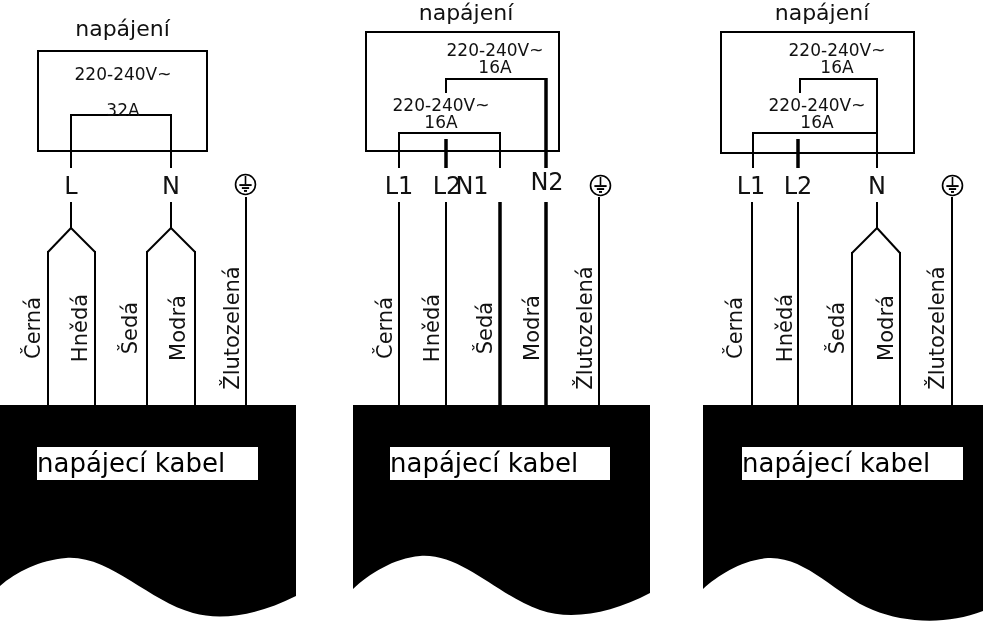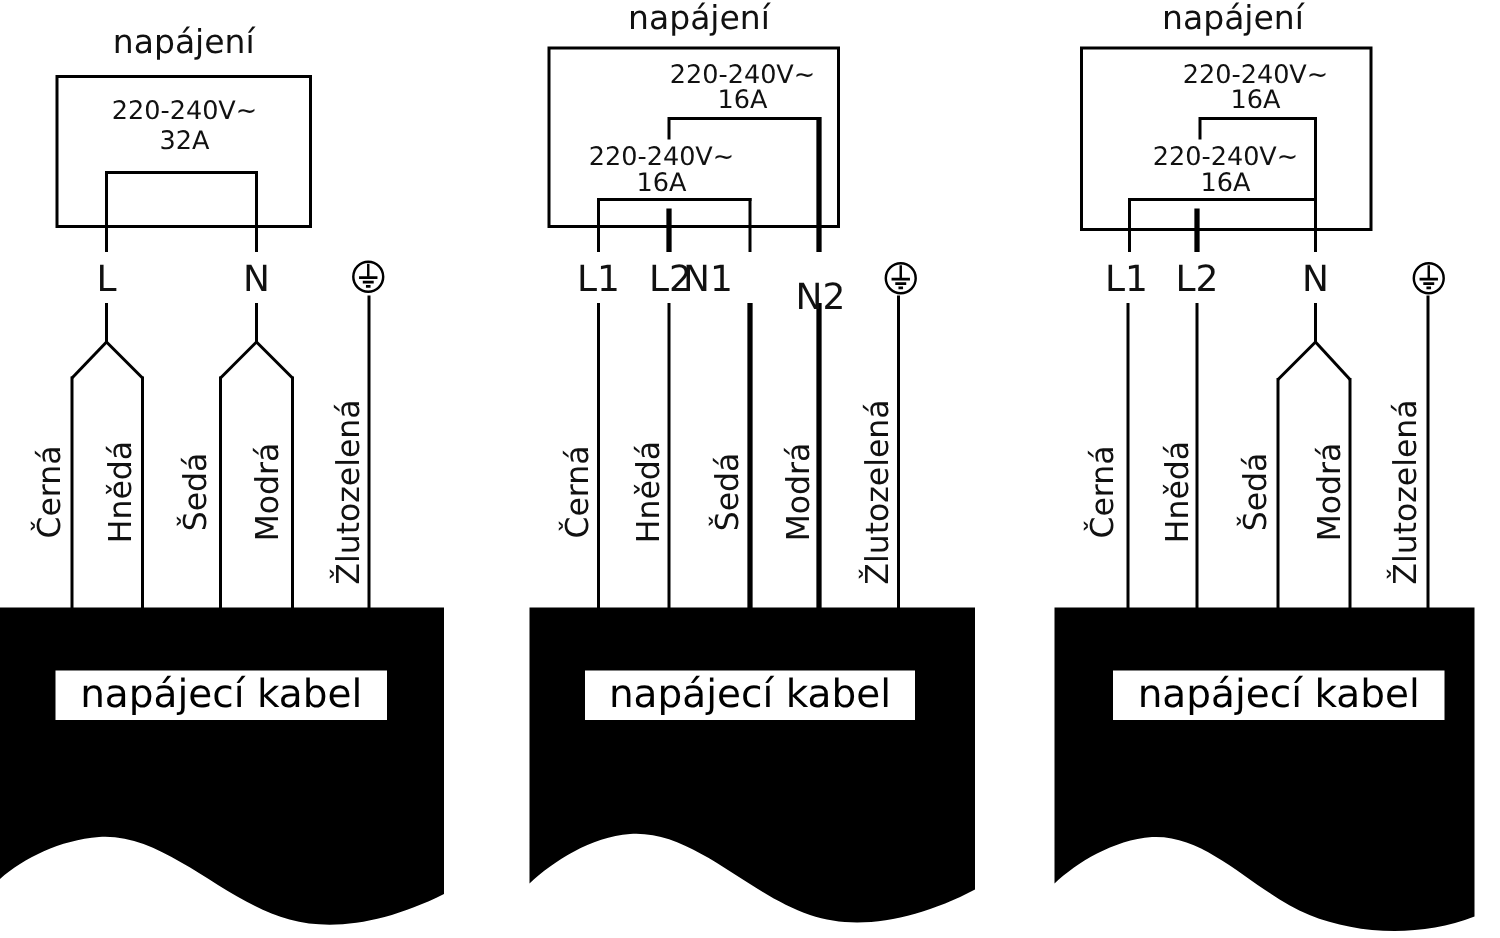--- a/index.html
+++ b/index.html
@@ -20,21 +20,21 @@
   .terminal{
     position:absolute;font-size:24px;text-align:center;width:50px;height:27px;color:#111;z-index:2;white-space:nowrap;
   }
   .wirelabel{
     position:absolute;width:140px;height:24px;font-size:21px;color:#111;z-index:2;
     display:flex;align-items:center;justify-content:center;white-space:nowrap;
     transform:rotate(-90deg);
   }
   .cablelabel{
     position:absolute;top:447px;height:33px;background:#ffffff;color:#000;z-index:3;
-    font-size:26px;line-height:32px;text-align:center;white-space:nowrap;
+    font-size:26px;line-height:32px;white-space:nowrap;
   }
   .gnd{position:absolute;z-index:2;}
 </style>
 </head>
 <body>
 
 <div id="stage">
 
   <svg id="wire-canvas" width="1000" height="625" viewBox="0 0 1000 625">
 
@@ -88,21 +88,21 @@
     </g>
 
     <path d="M0,405 H296 V596 C258,615 222,621 193,613 C148,601 110,555 66,558 C40,560 16,572 0,586 Z" fill="#000"></path>
     <path d="M353,405 H650 V593 C612,613 572,621 540,610 C498,596 462,553 420,556 C394,558 369,574 353,589 Z" fill="#000"></path>
     <path d="M703,405 H983 V611 C947,625 905,623 873,610 C836,595 806,556 768,558 C742,560 718,575 703,589 Z" fill="#000"></path>
   </svg>
 
   <div class="title" style="left:37px;top:16px;width:171px">napájení</div>
   <div class="termbox" style="left:37px;top:50px;width:171px;height:102px"></div>
   <div class="rating" style="left:48px;top:64px">220-240V~</div>
-  <div class="rating" style="left:48px;top:84px">32A</div>
+  <div class="rating" style="left:48px;top:100px">32A</div>
   <div class="terminal" style="left:46px;top:172px">L</div>
   <div class="terminal" style="left:146px;top:172px">N</div>
   <svg class="gnd" style="left:234px;top:173px" width="23" height="23" viewBox="0 0 24 24">
     <circle cx="12" cy="12" r="10.4" fill="none" stroke="#000" stroke-width="1.7"></circle>
     <line x1="12" y1="3" x2="12" y2="12" stroke="#000" stroke-width="1.7"></line>
     <line x1="5.6" y1="12.6" x2="18.4" y2="12.6" stroke="#000" stroke-width="2"></line>
     <line x1="8.2" y1="15.7" x2="15.8" y2="15.7" stroke="#000" stroke-width="2"></line>
     <line x1="10.4" y1="18.7" x2="13.6" y2="18.7" stroke="#000" stroke-width="2"></line>
   </svg>
   <div class="wirelabel" style="left:-37px;top:316px">Černá</div>
@@ -114,21 +114,21 @@
 
   <div class="title" style="left:379px;top:0px;width:174px">napájení</div>
   <div class="termbox" style="left:365px;top:31px;width:195px;height:121px"></div>
   <div class="rating" style="left:420px;top:40px">220-240V~</div>
   <div class="rating" style="left:420px;top:57px">16A</div>
   <div class="rating" style="left:366px;top:95px">220-240V~</div>
   <div class="rating" style="left:366px;top:112px">16A</div>
   <div class="terminal" style="left:374px;top:172px">L1</div>
   <div class="terminal" style="left:422px;top:172px">L2</div>
   <div class="terminal" style="left:447px;top:172px">N1</div>
-  <div class="terminal" style="left:522px;top:184px">N2</div>
+  <div class="terminal" style="left:522px;top:168px">N2</div>
   <svg class="gnd" style="left:589px;top:174px" width="23" height="23" viewBox="0 0 24 24">
     <circle cx="12" cy="12" r="10.4" fill="none" stroke="#000" stroke-width="1.7"></circle>
     <line x1="12" y1="3" x2="12" y2="12" stroke="#000" stroke-width="1.7"></line>
     <line x1="5.6" y1="12.6" x2="18.4" y2="12.6" stroke="#000" stroke-width="2"></line>
     <line x1="8.2" y1="15.7" x2="15.8" y2="15.7" stroke="#000" stroke-width="2"></line>
     <line x1="10.4" y1="18.7" x2="13.6" y2="18.7" stroke="#000" stroke-width="2"></line>
   </svg>
   <div class="wirelabel" style="left:315px;top:316px">Černá</div>
   <div class="wirelabel" style="left:362px;top:316px">Hnědá</div>
   <div class="wirelabel" style="left:415px;top:316px">Šedá</div>

